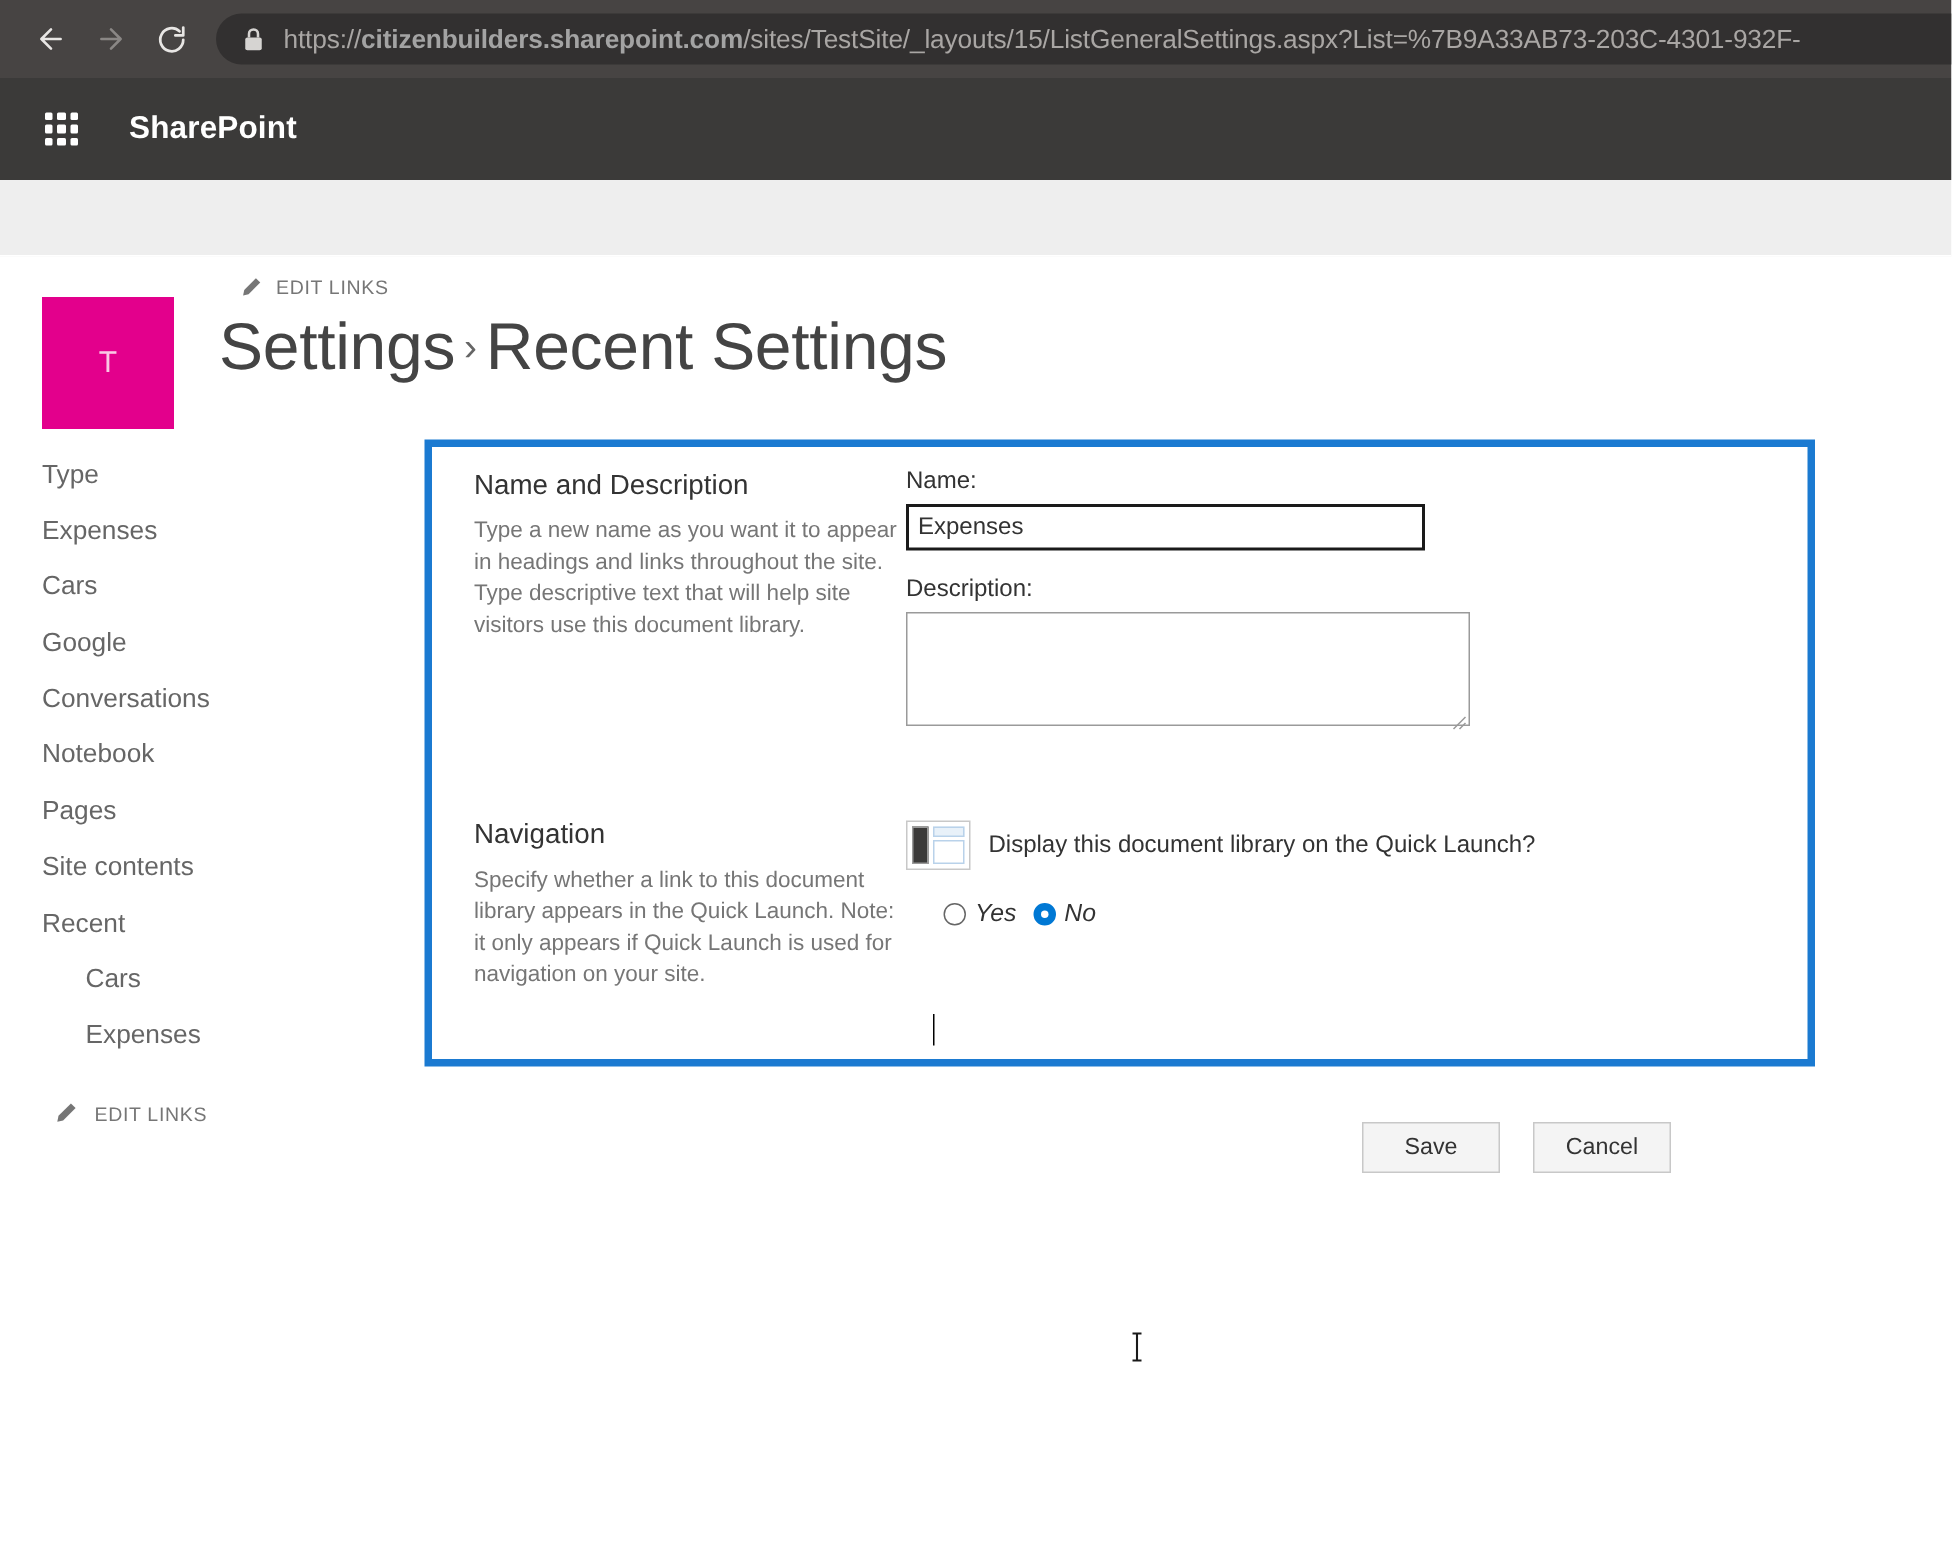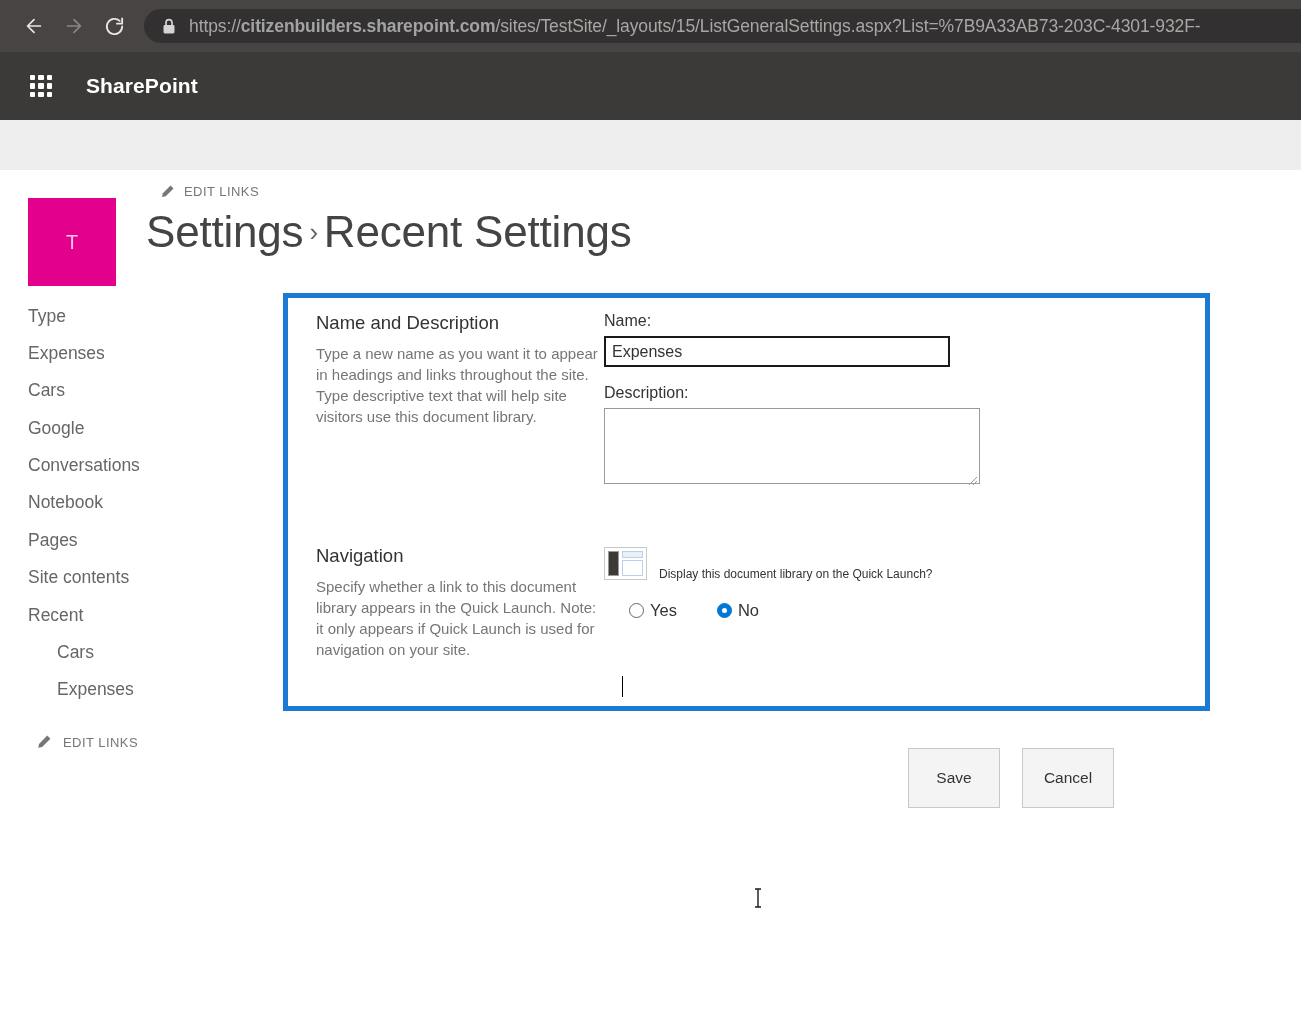--- a/index.html
+++ b/index.html
@@ -293,32 +293,33 @@
     background: #e8f1f9;
     box-sizing: border-box;
   }
   .ql-thumb .right-col .b {
     flex: 1;
     border: 1px solid #b9d2ea;
     background: #ffffff;
     box-sizing: border-box;
   }
   .nav-question {
-    font-size: 12px;
+    font-size: 16px;
     color: #333333;
     margin-left: 12px;
-    margin-top: 22px;
+    margin-top: 10px;
     white-space: nowrap;
   }
   .radio-row {
     display: flex;
     align-items: center;
-    gap: 40px;
+    gap: 11px;
     margin-top: 20px;
     margin-left: 25px;
+    font-style: italic;
   }
   .radio-opt {
     display: flex;
     align-items: center;
     gap: 6px;
     cursor: pointer;
     font-size: 16.5px;
     color: #333333;
   }
   .radio-circle {
@@ -367,21 +368,21 @@
   
   .actions {
     position: absolute;
     left: 908px;
     top: 455px;
     display: flex;
     gap: 22px;
   }
   .btn {
     min-width: 92px;
-    height: 60px;
+    height: 34px;
     background: #f4f4f4;
     border: 1px solid #c8c8c8;
     font-family: "Liberation Sans", sans-serif;
     font-size: 15.5px;
     color: #333333;
     cursor: pointer;
     padding: 0 14px;
   }
 </style>
 </head>

